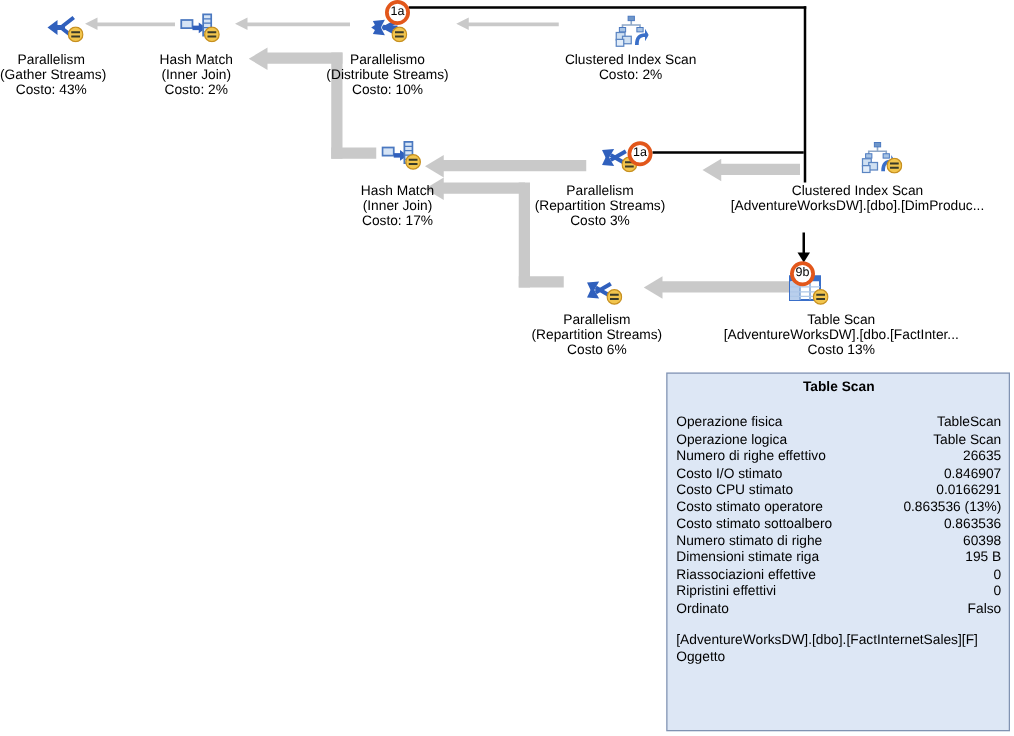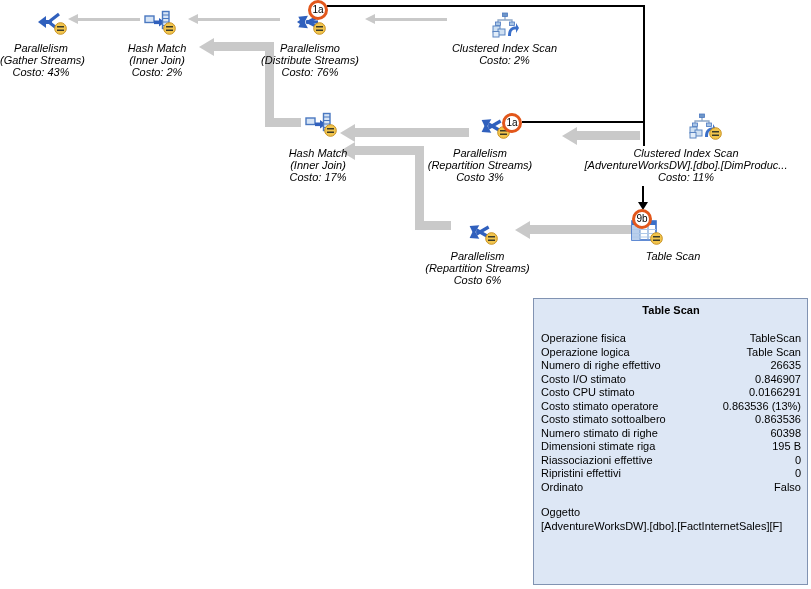--- a/index.html
+++ b/index.html
@@ -4,21 +4,21 @@
 <style>
   html,body{margin:0;padding:0;background:#fff;}
   #canvas{
     position:relative;width:811px;height:589px;background:#fff;overflow:hidden;
     font-family:"Liberation Sans","DejaVu Sans",sans-serif;color:#000;
   }
   .node{position:absolute;text-align:center;font-size:11px;line-height:12px;white-space:nowrap;}
   .iconwrap{position:relative;height:32px;}
   .iconbox{position:absolute;top:0;left:50%;}
   .goldbadge{position:absolute;right:-6px;bottom:-3px;}
-  .nline{position:relative;font-style:italic;}
+  .nline{position:relative;}
   
   .shaft{position:absolute;background:#c9c9c9;}
   .tipL-thin{position:absolute;width:0;height:0;border-style:solid;
     border-width:5.5px 10px 5.5px 0;border-color:transparent #c9c9c9 transparent transparent;}
   .tipL-thick{position:absolute;width:0;height:0;border-style:solid;
     border-width:9px 15px 9px 0;border-color:transparent #c9c9c9 transparent transparent;}
   
   .bline{position:absolute;background:#000;}
   .tipDown{position:absolute;width:0;height:0;border-style:solid;
     border-width:8px 5px 0 5px;border-color:#000 transparent transparent transparent;}
@@ -161,21 +161,21 @@
         <span class="goldbadge">
           <svg width="13" height="13" viewBox="0 0 13 13">
               <circle cx="6.5" cy="6.5" r="5.8" fill="#f2c54d" stroke="#c79020"></circle>
               <path d="M3 4.8 H10 M3 8.2 H10" stroke="#3a3a28" stroke-width="1.6"></path>
             </svg>
         </span>
       </div>
     </div>
     <div class="nline">Parallelismo</div>
     <div class="nline">(Distribute Streams)</div>
-    <div class="nline">Costo: 76%</div>
+    <div class="nline">Costo: 10%</div>
   </div>
 
   <div class="node" style="left:391px;top:12px;width:227px;">
     <div class="iconwrap" style="height:30px;">
       <div class="iconbox" style="margin-left:-14px;width:28px;height:26px;">
         <svg width="28" height="26" viewBox="0 0 28 26">
           <path d="M14 4 V8 M14 8 H7 V11 M14 8 H21 V11" stroke="#8fa8c8" stroke-width="1.3" fill="none"></path>
           <rect x="11.5" y="1" width="5" height="3.5" fill="#6f96c8" stroke="#4a78c0" stroke-width="0.8"></rect>
           <rect x="4.5" y="10" width="5" height="3.5" fill="#a8c4e4" stroke="#4a78c0" stroke-width="0.8"></rect>
           <rect x="18.5" y="10" width="5" height="3.5" fill="#a8c4e4" stroke="#4a78c0" stroke-width="0.8"></rect>
@@ -255,21 +255,20 @@
         <span class="goldbadge">
           <svg width="13" height="13" viewBox="0 0 13 13">
               <circle cx="6.5" cy="6.5" r="5.8" fill="#f2c54d" stroke="#c79020"></circle>
               <path d="M3 4.8 H10 M3 8.2 H10" stroke="#3a3a28" stroke-width="1.6"></path>
             </svg>
         </span>
       </div>
     </div>
     <div class="nline">Clustered Index Scan</div>
     <div class="nline">[AdventureWorksDW].[dbo].[DimProduc...</div>
-    <div class="nline">Costo: 11%</div>
   </div>
 
   <div class="node" style="left:405px;top:218px;width:145px;">
     <div class="iconwrap" style="height:32px;">
       <div class="iconbox" style="margin-left:-10px;top:2px;width:24px;height:24px;">
         <svg width="24" height="24" viewBox="0 0 24 24">
           <g transform="rotate(30 12 12)">
             <rect x="8" y="10.4" width="14" height="3.2" fill="#3060bd"></rect>
             <polygon points="0,12 8,6.5 8,17.5" fill="#3060bd"></polygon>
           </g>
@@ -303,20 +302,22 @@
         </svg>
         <span class="goldbadge">
           <svg width="13" height="13" viewBox="0 0 13 13">
               <circle cx="6.5" cy="6.5" r="5.8" fill="#f2c54d" stroke="#c79020"></circle>
               <path d="M3 4.8 H10 M3 8.2 H10" stroke="#3a3a28" stroke-width="1.6"></path>
             </svg>
         </span>
       </div>
     </div>
     <div class="nline">Table Scan</div>
+    <div class="nline">[AdventureWorksDW].[dbo.[FactInter...</div>
+    <div class="nline">Costo 13%</div>
   </div>
 
   <div class="tooltip">
     <div class="tt-title">Table Scan</div>
     <div class="tt-sp1"></div>
     <div class="tt-row">
         <span>Operazione fisica</span>
         <span class="v">TableScan</span>
       </div>
     <div class="tt-row">
@@ -357,17 +358,17 @@
       </div>
     <div class="tt-row">
         <span>Ripristini effettivi</span>
         <span class="v">0</span>
       </div>
     <div class="tt-row">
         <span>Ordinato</span>
         <span class="v">Falso</span>
       </div>
     <div class="tt-sp2"></div>
+    <div class="tt-obj">[AdventureWorksDW].[dbo].[FactInternetSales][F]</div>
     <div class="tt-obj">Oggetto</div>
-    <div class="tt-obj">[AdventureWorksDW].[dbo].[FactInternetSales][F]</div>
   </div>
 
 </div>
 
 </body></html>

